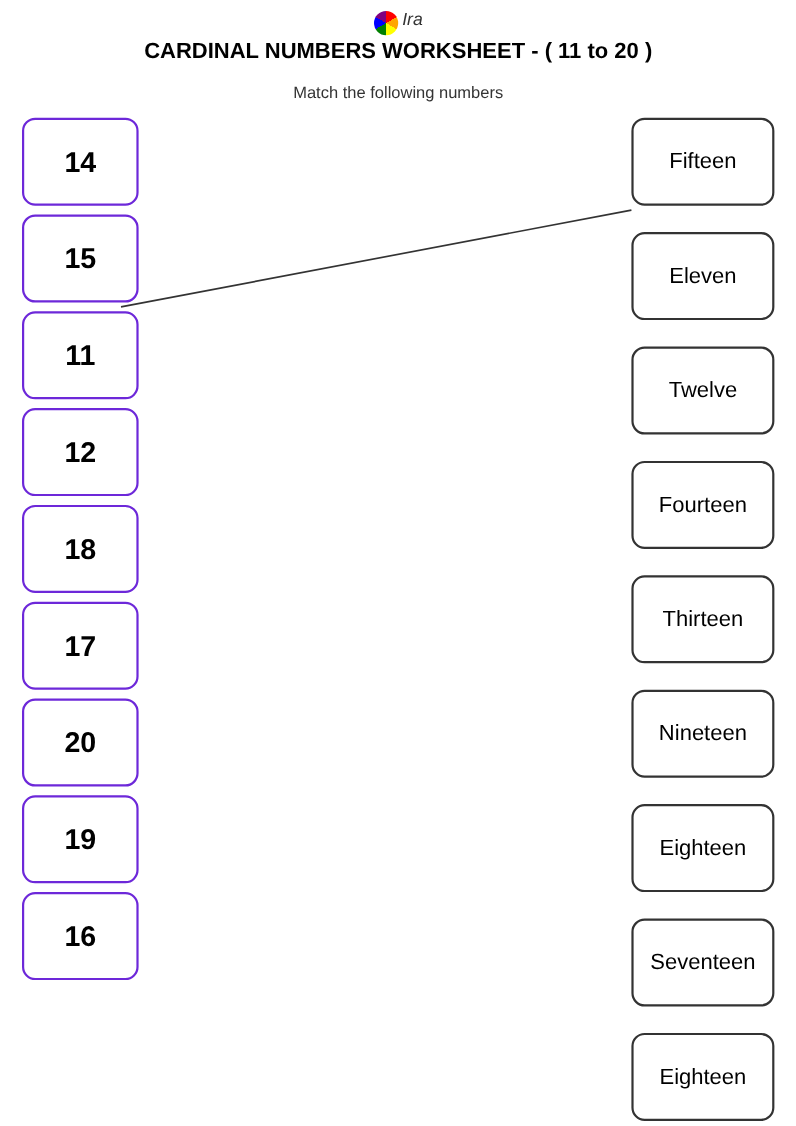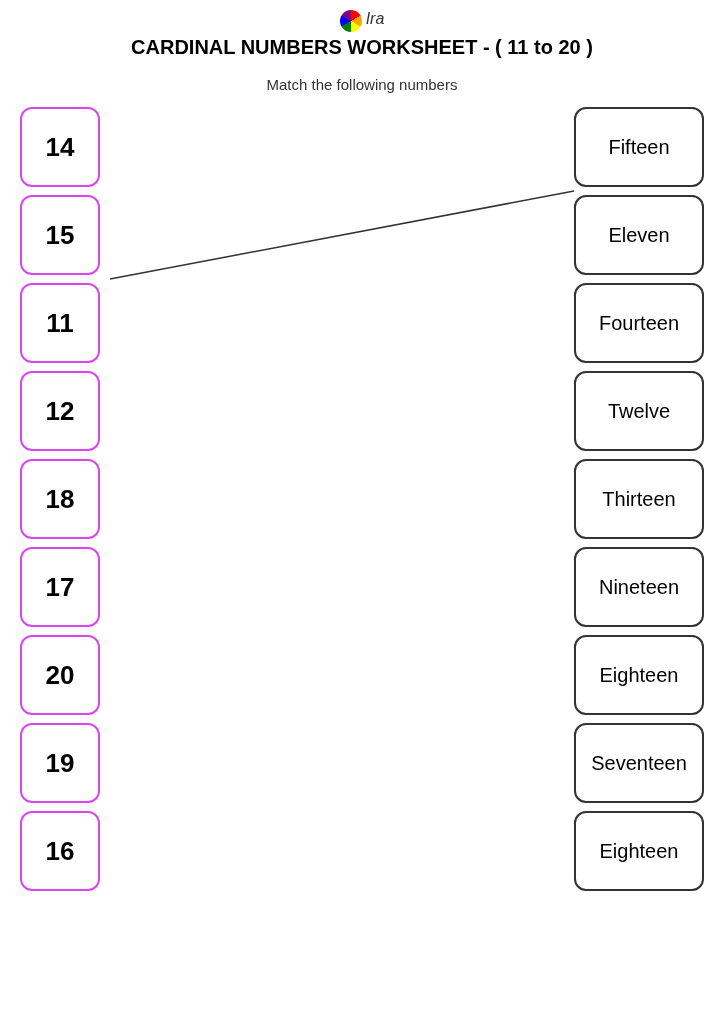--- a/index.html
+++ b/index.html
@@ -54,26 +54,26 @@
       display: flex;
       flex-direction: column;
       gap: 8px;
     }
     .right-column {
       position: absolute;
       right: 0;
       top: 0;
       display: flex;
       flex-direction: column;
-      gap: 8px;
+      gap: 24px;
     }
     .number-box {
-      width: 80px;
+      width: 106px;
       height: 80px;
-      border: 2px solid #d946ef;
+      border: 2px solid #6d28d9;
       border-radius: 12px;
       display: flex;
       align-items: center;
       justify-content: center;
       font-size: 26px;
       font-weight: bold;
       background: #fff;
     }
     .word-box {
       width: 130px;
@@ -120,21 +120,21 @@
       <div class="number-box">12</div>
       <div class="number-box">18</div>
       <div class="number-box">17</div>
       <div class="number-box">20</div>
       <div class="number-box">19</div>
       <div class="number-box">16</div>
     </div>
   <div class="right-column" id="right-col">
       <div class="word-box">Fifteen</div>
       <div class="word-box">Eleven</div>
+      <div class="word-box">Twelve</div>
       <div class="word-box">Fourteen</div>
-      <div class="word-box">Twelve</div>
       <div class="word-box">Thirteen</div>
       <div class="word-box">Nineteen</div>
       <div class="word-box">Eighteen</div>
       <div class="word-box">Seventeen</div>
       <div class="word-box">Eighteen</div>
     </div>
 </div>
 
 </body></html>

